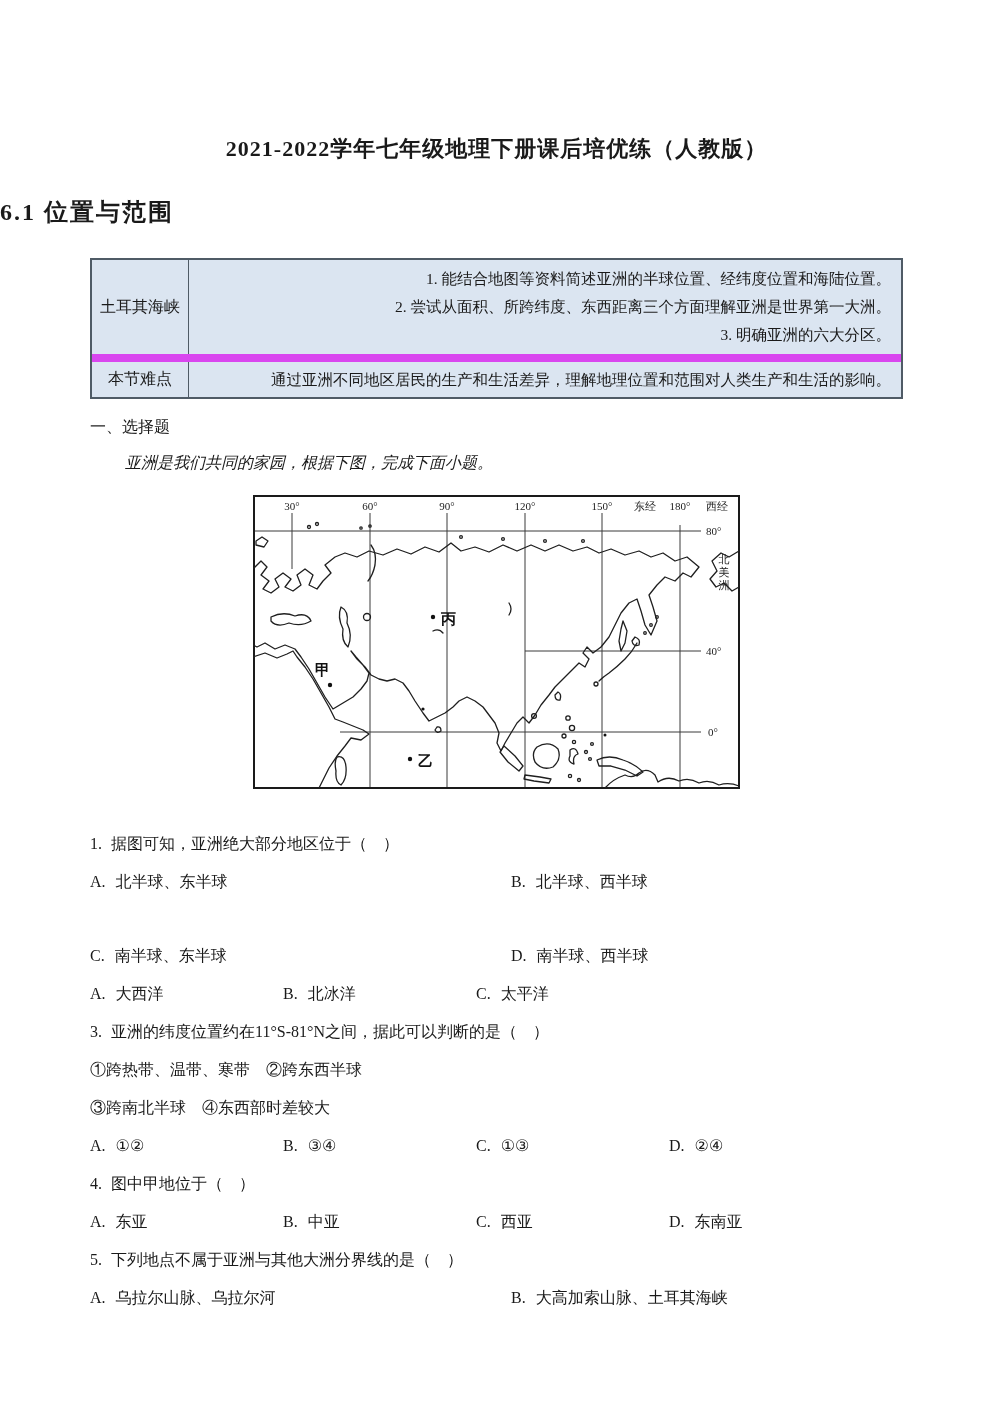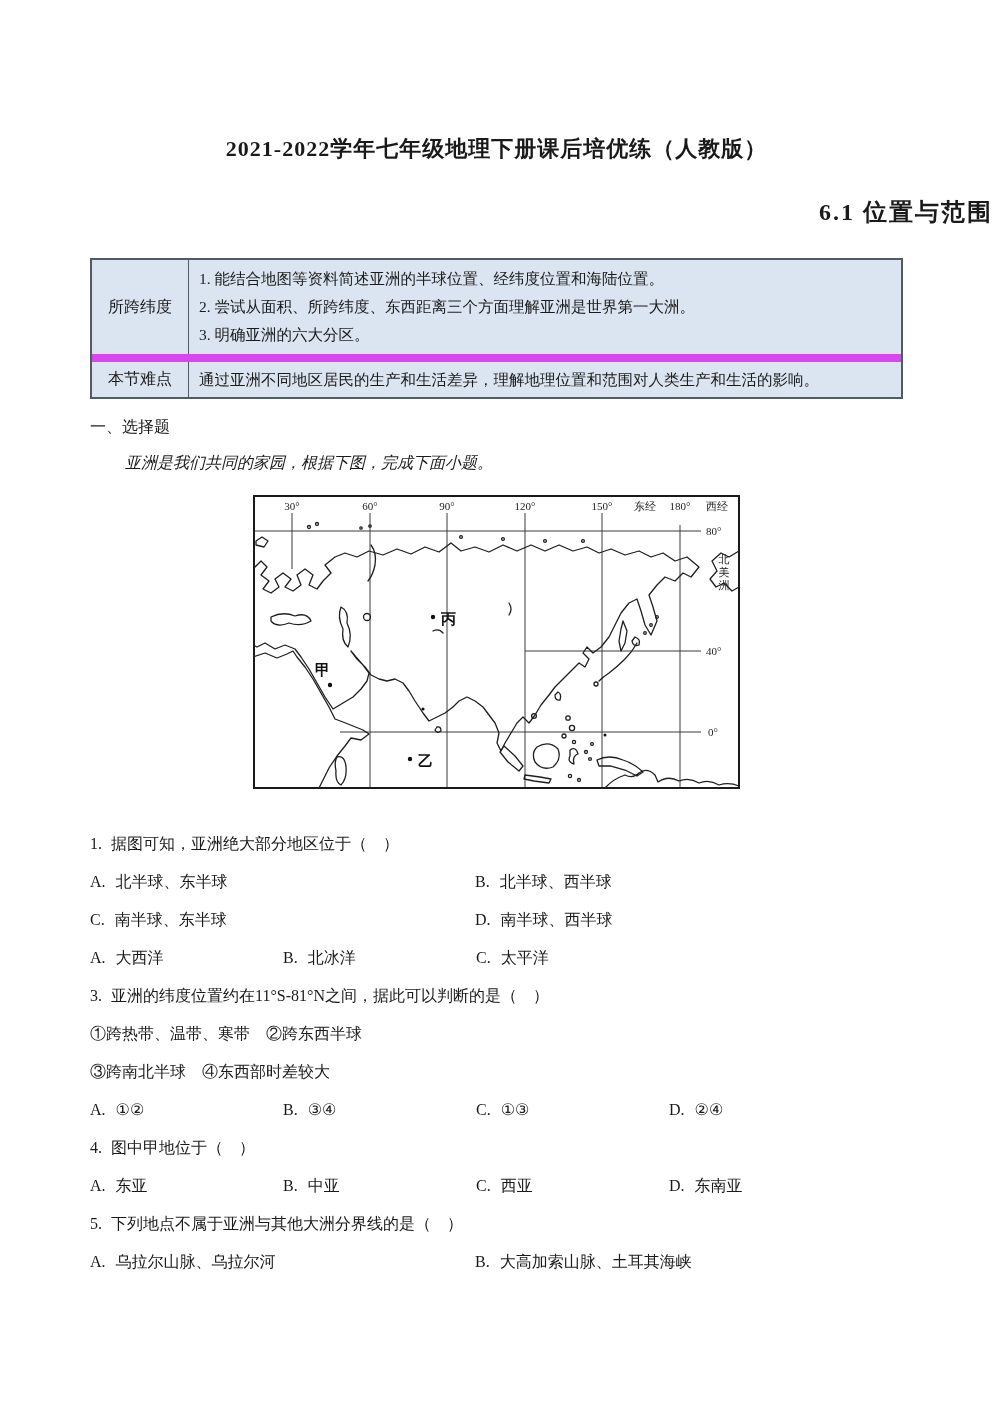--- a/index.html
+++ b/index.html
@@ -15,42 +15,42 @@
   .doc-title{
     padding-top:134px;
     text-align:center;
     font-size:22px;
     font-weight:bold;
     line-height:30px;
     letter-spacing:1px;
   }
   .doc-subtitle{
     margin-top:32px;
-    text-align:right;
+    text-align:left;
     font-size:24px;
     font-weight:bold;
     line-height:32px;
     letter-spacing:2px;
   }
   .summary-table{
     width:809px;
     margin:30px auto 0 auto;
     background:#dbe5f1;
     border:2px solid #4f5b66;
   }
   .tr{display:flex;}
   .tr + .tr{border-top:8px solid #d946ef;}
   .th{
     flex:0 0 96px;
     border-right:1px solid #4f5b66;
     display:flex;align-items:center;justify-content:center;
     font-size:16px;
   }
   .td{flex:1;padding:5px 10px;font-size:15.5px;}
-  .td .line{line-height:28px;}
+  .td .line{line-height:28px;text-align:right;}
   .tr.difficulty .td .line{line-height:25px;}
   .section-heading{
     margin:16px 0 0 90px;
     font-size:16px;
     line-height:24px;
   }
   .intro-text{
     margin:12px 0 0 125px;
     font-size:16px;
     line-height:24px;
@@ -63,36 +63,36 @@
   }
   .map-figure svg{display:block;}
   .questions{
     margin:36px 90px 0 90px;
     font-size:16px;
   }
   .qline{line-height:38px;}
   .qnum{margin-right:9px;}
   .subline{line-height:38px;}
   .opts{display:grid;}
-  .opts.cols-2{grid-template-columns:385px 1fr;}
+  .opts.cols-2{grid-template-columns:385px 1fr;gap:36px;}
   .opts.cols-4{grid-template-columns:193px 193px 193px 1fr;}
   .opt{line-height:38px;}
   .letter{margin-right:10px;}
 </style>
 </head>
 <body>
 
 <div class="page">
 
   <div class="doc-title">2021-2022学年七年级地理下册课后培优练（人教版）</div>
   <div class="doc-subtitle">6.1 位置与范围</div>
 
   <div class="summary-table">
     <div class="tr">
-      <div class="th">所跨纬度</div>
+      <div class="th">土耳其海峡</div>
       <div class="td">
         <div class="line">1. 能结合地图等资料简述亚洲的半球位置、经纬度位置和海陆位置。</div>
         <div class="line">2. 尝试从面积、所跨纬度、东西距离三个方面理解亚洲是世界第一大洲。</div>
         <div class="line">3. 明确亚洲的六大分区。</div>
       </div>
     </div>
     <div class="tr difficulty">
       <div class="th">本节难点</div>
       <div class="td">
         <div class="line">通过亚洲不同地区居民的生产和生活差异，理解地理位置和范围对人类生产和生活的影响。</div>

